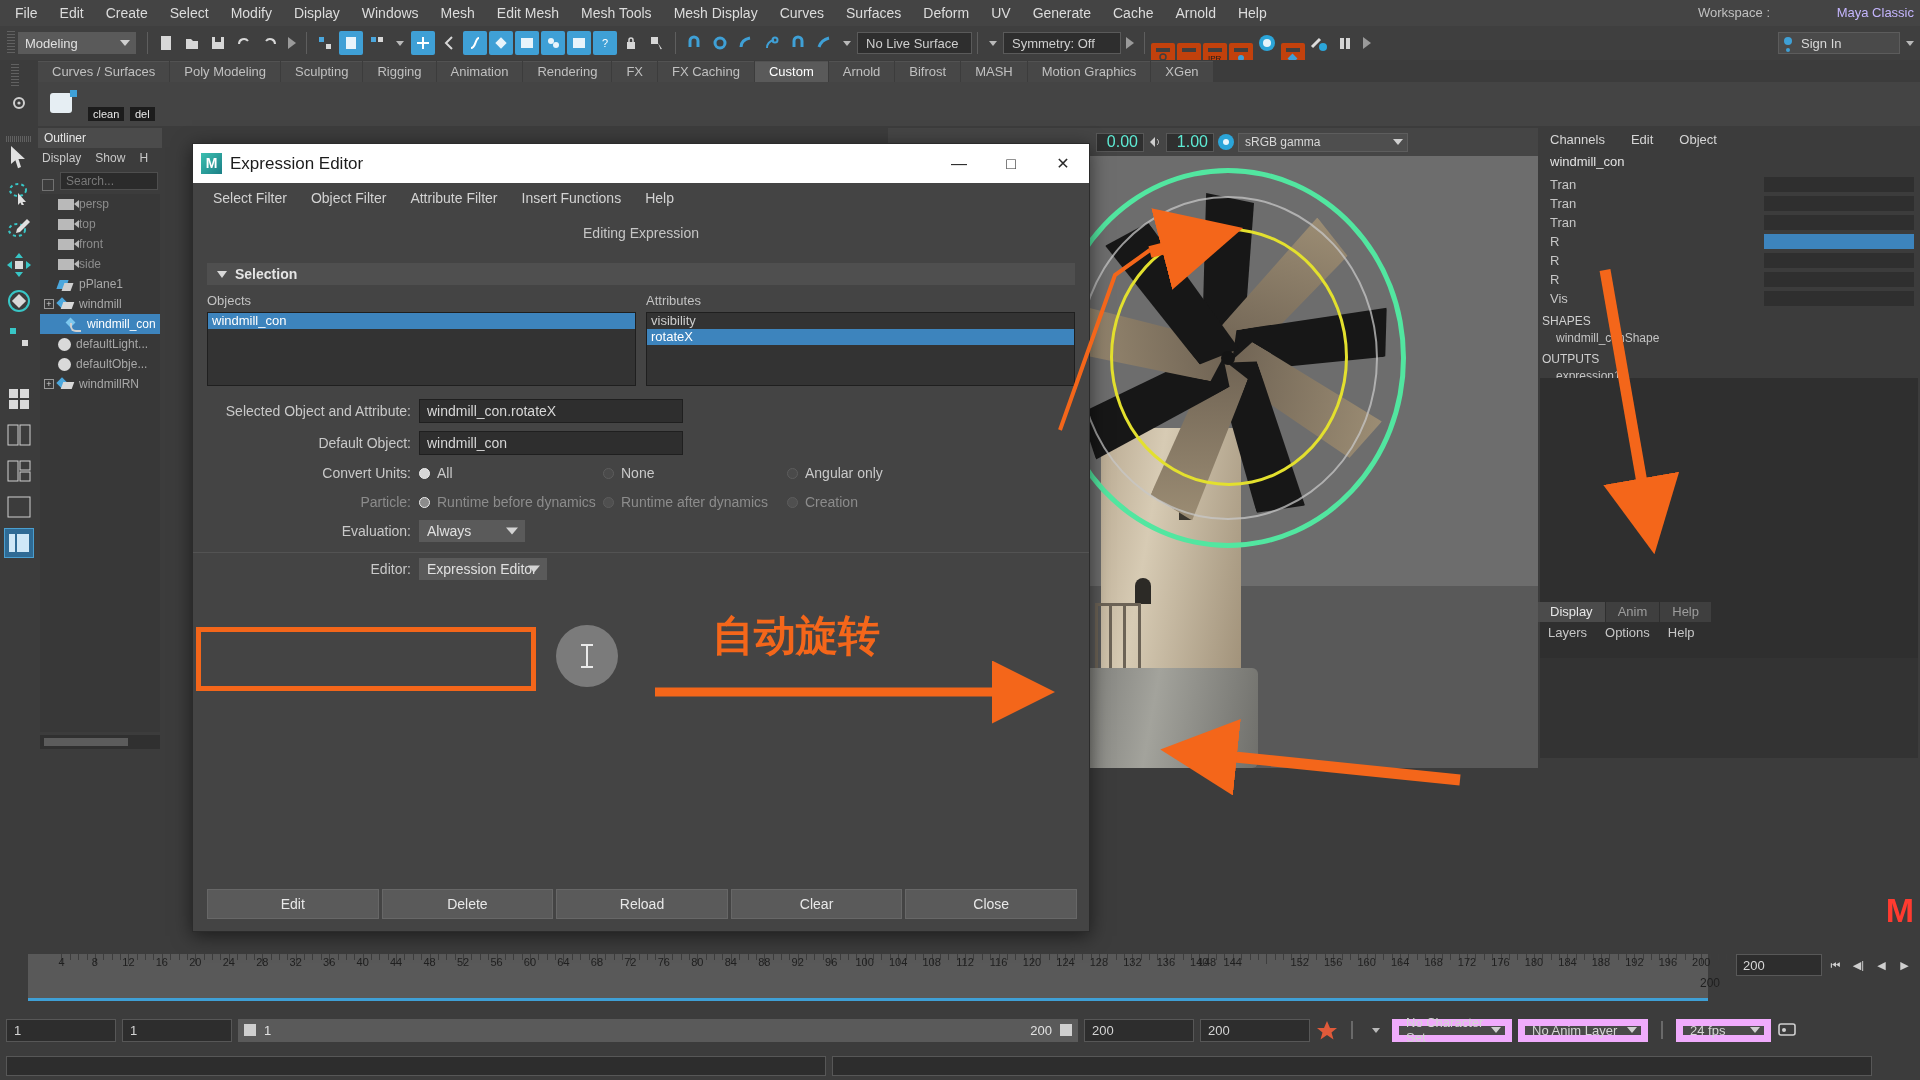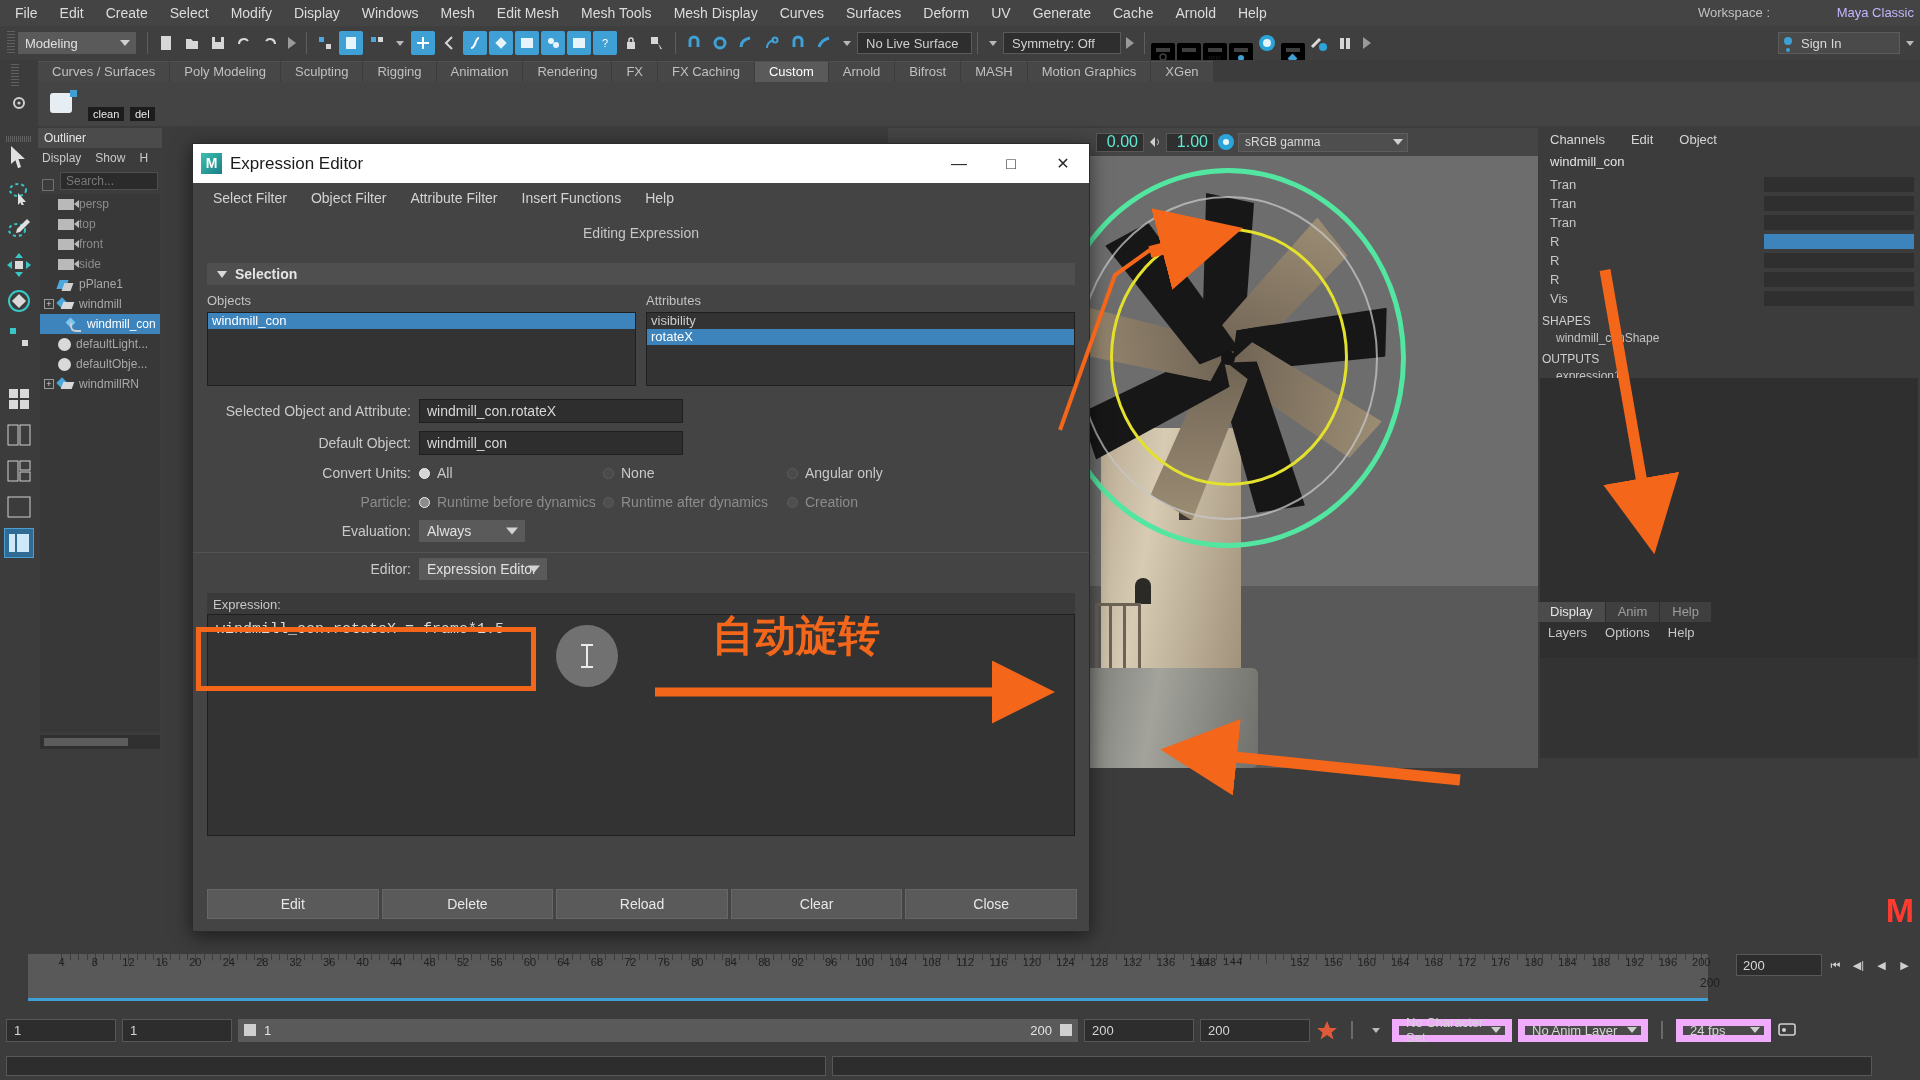--- a/index.html
+++ b/index.html
@@ -21,21 +21,21 @@
     background-image:repeating-linear-gradient(to bottom,#6a6a6a 0 1px,transparent 1px 3px);
     background-size:2px 3px; background-repeat:repeat; opacity:.8; }
   .menuset { width:118px; height:22px; background:#5a5a5a; color:#e0e0e0; font-size:13px;
     display:flex; align-items:center; padding-left:7px; position:relative; margin-right:6px; }
   .menuset .arr { position:absolute; right:6px; top:50%; transform:translateY(-50%);
     border-left:5px solid transparent;border-right:5px solid transparent;border-top:6px solid #cfcfcf;}
   .sep { width:1px; height:22px; background:#5e5e5e; margin:0 5px; }
   .tbtn { width:24px; height:24px; margin:0 1px; border-radius:2px; position:relative;
     display:flex;align-items:center;justify-content:center; font-size:12px; color:#d6d6d6; }
   .tbtn.hl { background:#3fa0d6; }
-  .tbtn.sq { background:#000000;margin-top:23px; }
+  .tbtn.sq { background:#c2410c;margin-top:23px; }
   .tfield { height:22px; background:#2e2e2e; border:1px solid #5a5a5a; color:#cfcfcf;
     font-size:13px; display:flex; align-items:center; padding:0 8px; }
   .smallarr { border-left:4px solid transparent;border-right:4px solid transparent;
     border-top:5px solid #b9b9b9; margin:0 6px; }
   .rightarr { border-top:6px solid transparent;border-bottom:6px solid transparent;
     border-left:8px solid #9a9a9a; margin:0 5px; }
   .signin { height:22px; width:122px; background:#4a4a4a; border:1px solid #5c5c5c;
     font-size:13px; color:#d9d9d9; display:flex;align-items:center; padding-left:22px; position:relative; }
   .signin .person { position:absolute; left:5px; top:4px; width:8px; height:8px; border-radius:50%;
     background:#3fa0d6; box-shadow:0 9px 0 -2px #3fa0d6; }
@@ -928,21 +928,21 @@
         <div class="ts-lbl" style="left: 1137.85px;">136</div>
         <div class="ts-tick" style="left: 1146.22px; height: 6px;"></div>
         <div class="ts-tick" style="left: 1154.58px; height: 6px;"></div>
         <div class="ts-tick" style="left: 1162.95px; height: 6px;"></div>
         <div class="ts-tick" style="left: 1171.31px;"></div>
         <div class="ts-lbl" style="left: 1171.31px;">140</div>
         <div class="ts-tick" style="left: 1179.68px; height: 6px;"></div>
         <div class="ts-tick" style="left: 1188.05px; height: 6px;"></div>
         <div class="ts-tick" style="left: 1196.41px; height: 6px;"></div>
         <div class="ts-tick" style="left: 1204.78px;"></div>
-        <div class="ts-lbl" style="left: 1204.78px; font-family: Liberation Mono, monospace;">144</div>
+        <div class="ts-lbl" style="left: 1204.78px;">144</div>
         <div class="ts-tick" style="left: 1213.15px; height: 6px;"></div>
         <div class="ts-tick" style="left: 1221.51px; height: 6px;"></div>
         <div class="ts-tick" style="left: 1229.88px; height: 6px;"></div>
         <div class="ts-tick" style="left: 1238.25px;"></div>
         <div class="ts-lbl" style="left: 1179px;">148</div>
         <div class="ts-tick" style="left: 1246.61px; height: 6px;"></div>
         <div class="ts-tick" style="left: 1254.98px; height: 6px;"></div>
         <div class="ts-tick" style="left: 1263.35px; height: 6px;"></div>
         <div class="ts-tick" style="left: 1271.71px;"></div>
         <div class="ts-lbl" style="left: 1271.71px;">152</div>
@@ -1175,24 +1175,20 @@
     <div style="height:1px;background:#535353;margin:6px 0 0;"></div>
 
     <div class="row" style="height:32px;">
       <span class="lbl" style="width:212px;text-align:right;padding-right:8px;">Editor:</span>
       <div class="ddsm" style="width:128px;">
         <span>Expression Editor</span>
         <span class="arr"></span>
       </div>
     </div>
 
-    <div class="exprwrap">
-      <div class="exprlbl">Expression:</div>
-      <div class="exprarea">windmill_con.rotateX = frame*1.5</div>
-    </div>
 
     <div class="btnrow">
       <div class="bbtn">Edit</div>
       <div class="bbtn">Delete</div>
       <div class="bbtn">Reload</div>
       <div class="bbtn">Clear</div>
       <div class="bbtn">Close</div>
     </div>
   </div>
 

